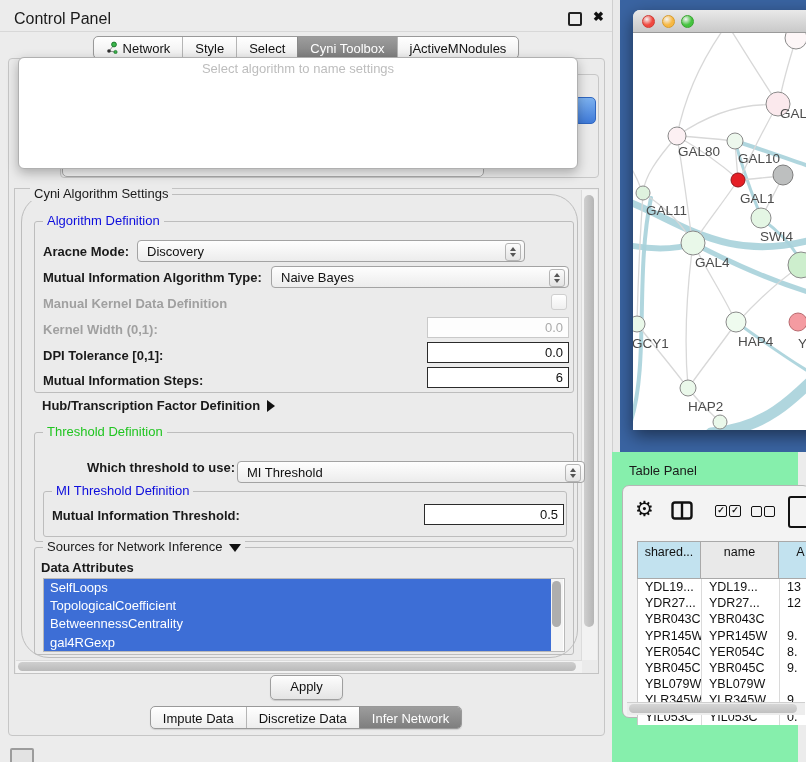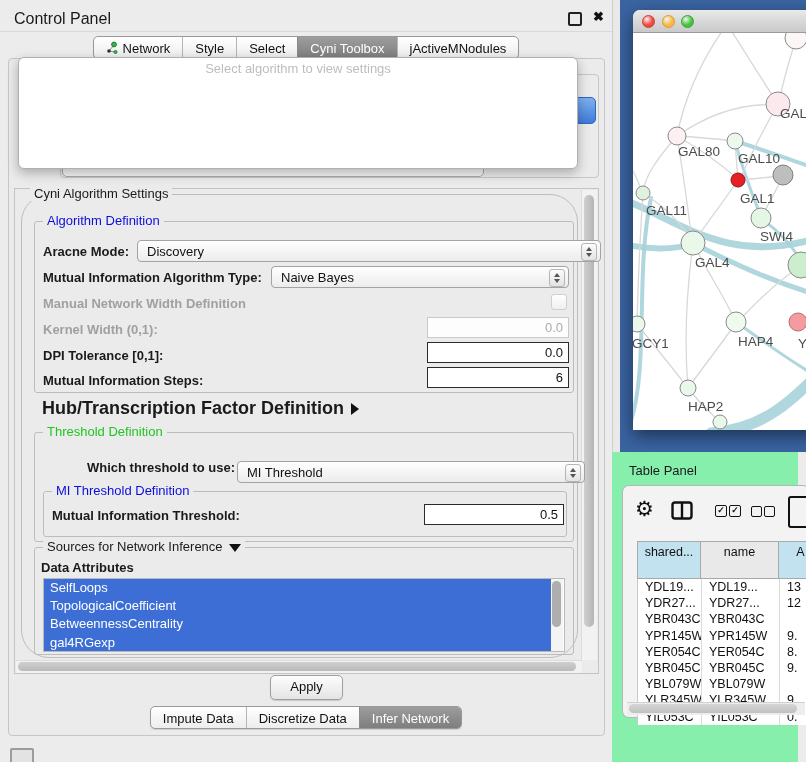--- a/index.html
+++ b/index.html
@@ -67,21 +67,21 @@
            justify-content:center;gap:2px;}
   .tri-up{width:0;height:0;border-left:3px solid transparent;border-right:3px solid transparent;border-bottom:4px solid #555;}
   .tri-dn{width:0;height:0;border-left:3px solid transparent;border-right:3px solid transparent;border-top:4px solid #555;}
 
   .field{position:absolute;height:21px;border:1px solid #2b2b2b;background:#fff;font-size:13px;
          text-align:right;padding:0 5px;box-sizing:border-box;font-family:"Liberation Sans",sans-serif;color:#111;}
   .field.dis{border-color:#c9c9c9;color:#ababab;background:#fdfdfd;}
   .mac-check{position:absolute;width:14px;height:14px;border:1px solid #cfcfcf;border-radius:3px;
              background:linear-gradient(#ffffff,#efefef);}
 
-  .hub-row{position:absolute;font-weight:bold;font-size:18px;color:#1a1a1a;display:flex;align-items:center;gap:7px;}
+  .hub-row{position:absolute;font-weight:bold;font-size:13px;color:#1a1a1a;display:flex;align-items:center;gap:7px;}
   .arrow-right{width:0;height:0;border-top:6px solid transparent;border-bottom:6px solid transparent;border-left:8px solid #111;}
   .arrow-down{display:inline-block;width:0;height:0;border-left:6px solid transparent;border-right:6px solid transparent;
               border-top:8px solid #111;margin-left:6px;vertical-align:middle;}
 
   .attr-list{position:absolute;background:#fff;border:1px solid #b9b9b9;overflow:hidden;}
   .attr-item{height:18.2px;line-height:18.2px;background:#3d6ed6;color:#fff;font-size:13px;padding-left:6px;
              margin-right:13px;}
   .list-sb{position:absolute;right:1px;top:0;width:12px;height:100%;background:#f4f4f4;}
   .list-sb .thumb{position:absolute;left:1px;top:2px;width:9px;height:46px;border-radius:5px;background:#aeaeae;}
 
@@ -165,56 +165,56 @@
 
   <div class="abs cp-outer"></div>
 
   <div class="abs ghost-grp"></div>
   <div class="abs ghost-combo">
     <span>gal-filtered sif default node</span>
   </div>
   <div class="abs ghost-stepper"></div>
 
   <div class="abs popup">
-    <div class="hint">Select algorithm to view settings</div>
+    <div class="hint">Select algorithm to name settings</div>
   </div>
 
   <div class="abs settings-view">
     <div class="vscroll">
       <div class="thumb"></div>
     </div>
     <div class="hscroll">
       <div class="thumb"></div>
     </div>
 
     <div class="grp" style="left:6px;top:5px;width:555px;height:462px;border-radius:28px;">
       <span class="gt">Cyni Algorithm Settings</span>
 
       <div class="grp" style="left:12px;top:26px;width:538px;height:170px;">
         <span class="gt blue">Algorithm Definition</span>
 
         <span class="lbl" style="left:8px;top:22px;">Aracne Mode:</span>
-        <div class="combo" style="left:102px;top:18px;width:464px;">
+        <div class="combo" style="left:102px;top:18px;width:388px;">
           <span>Discovery</span>
           <span class="stepper">
               <span class="tri-up"></span>
               <span class="tri-dn"></span>
             </span>
         </div>
 
         <span class="lbl" style="left:8px;top:48px;">Mutual Information Algorithm Type:</span>
         <div class="combo" style="left:236px;top:44px;width:298px;">
           <span>Naive Bayes</span>
           <span class="stepper">
               <span class="tri-up"></span>
               <span class="tri-dn"></span>
             </span>
         </div>
 
-        <span class="lbl dis" style="left:8px;top:74px;">Manual Network Width Definition</span>
+        <span class="lbl dis" style="left:8px;top:74px;">Manual Kernel Data Definition</span>
         <span class="mac-check" style="left:516px;top:72px;"></span>
 
         <span class="lbl dis" style="left:8px;top:100px;">Kernel Width (0,1):</span>
         <input class="field dis" style="left: 392px; top: 95px; width: 142px;" readonly="" value="0.0">
 
         <span class="lbl" style="left:8px;top:126px;">DPI Tolerance [0,1]:</span>
         <input class="field" style="left: 392px; top: 120px; width: 142px;" readonly="" value="0.0">
 
         <span class="lbl" style="left:8px;top:151px;">Mutual Information Steps:</span>
         <input class="field" style="left: 392px; top: 145px; width: 142px;" readonly="" value="6">

